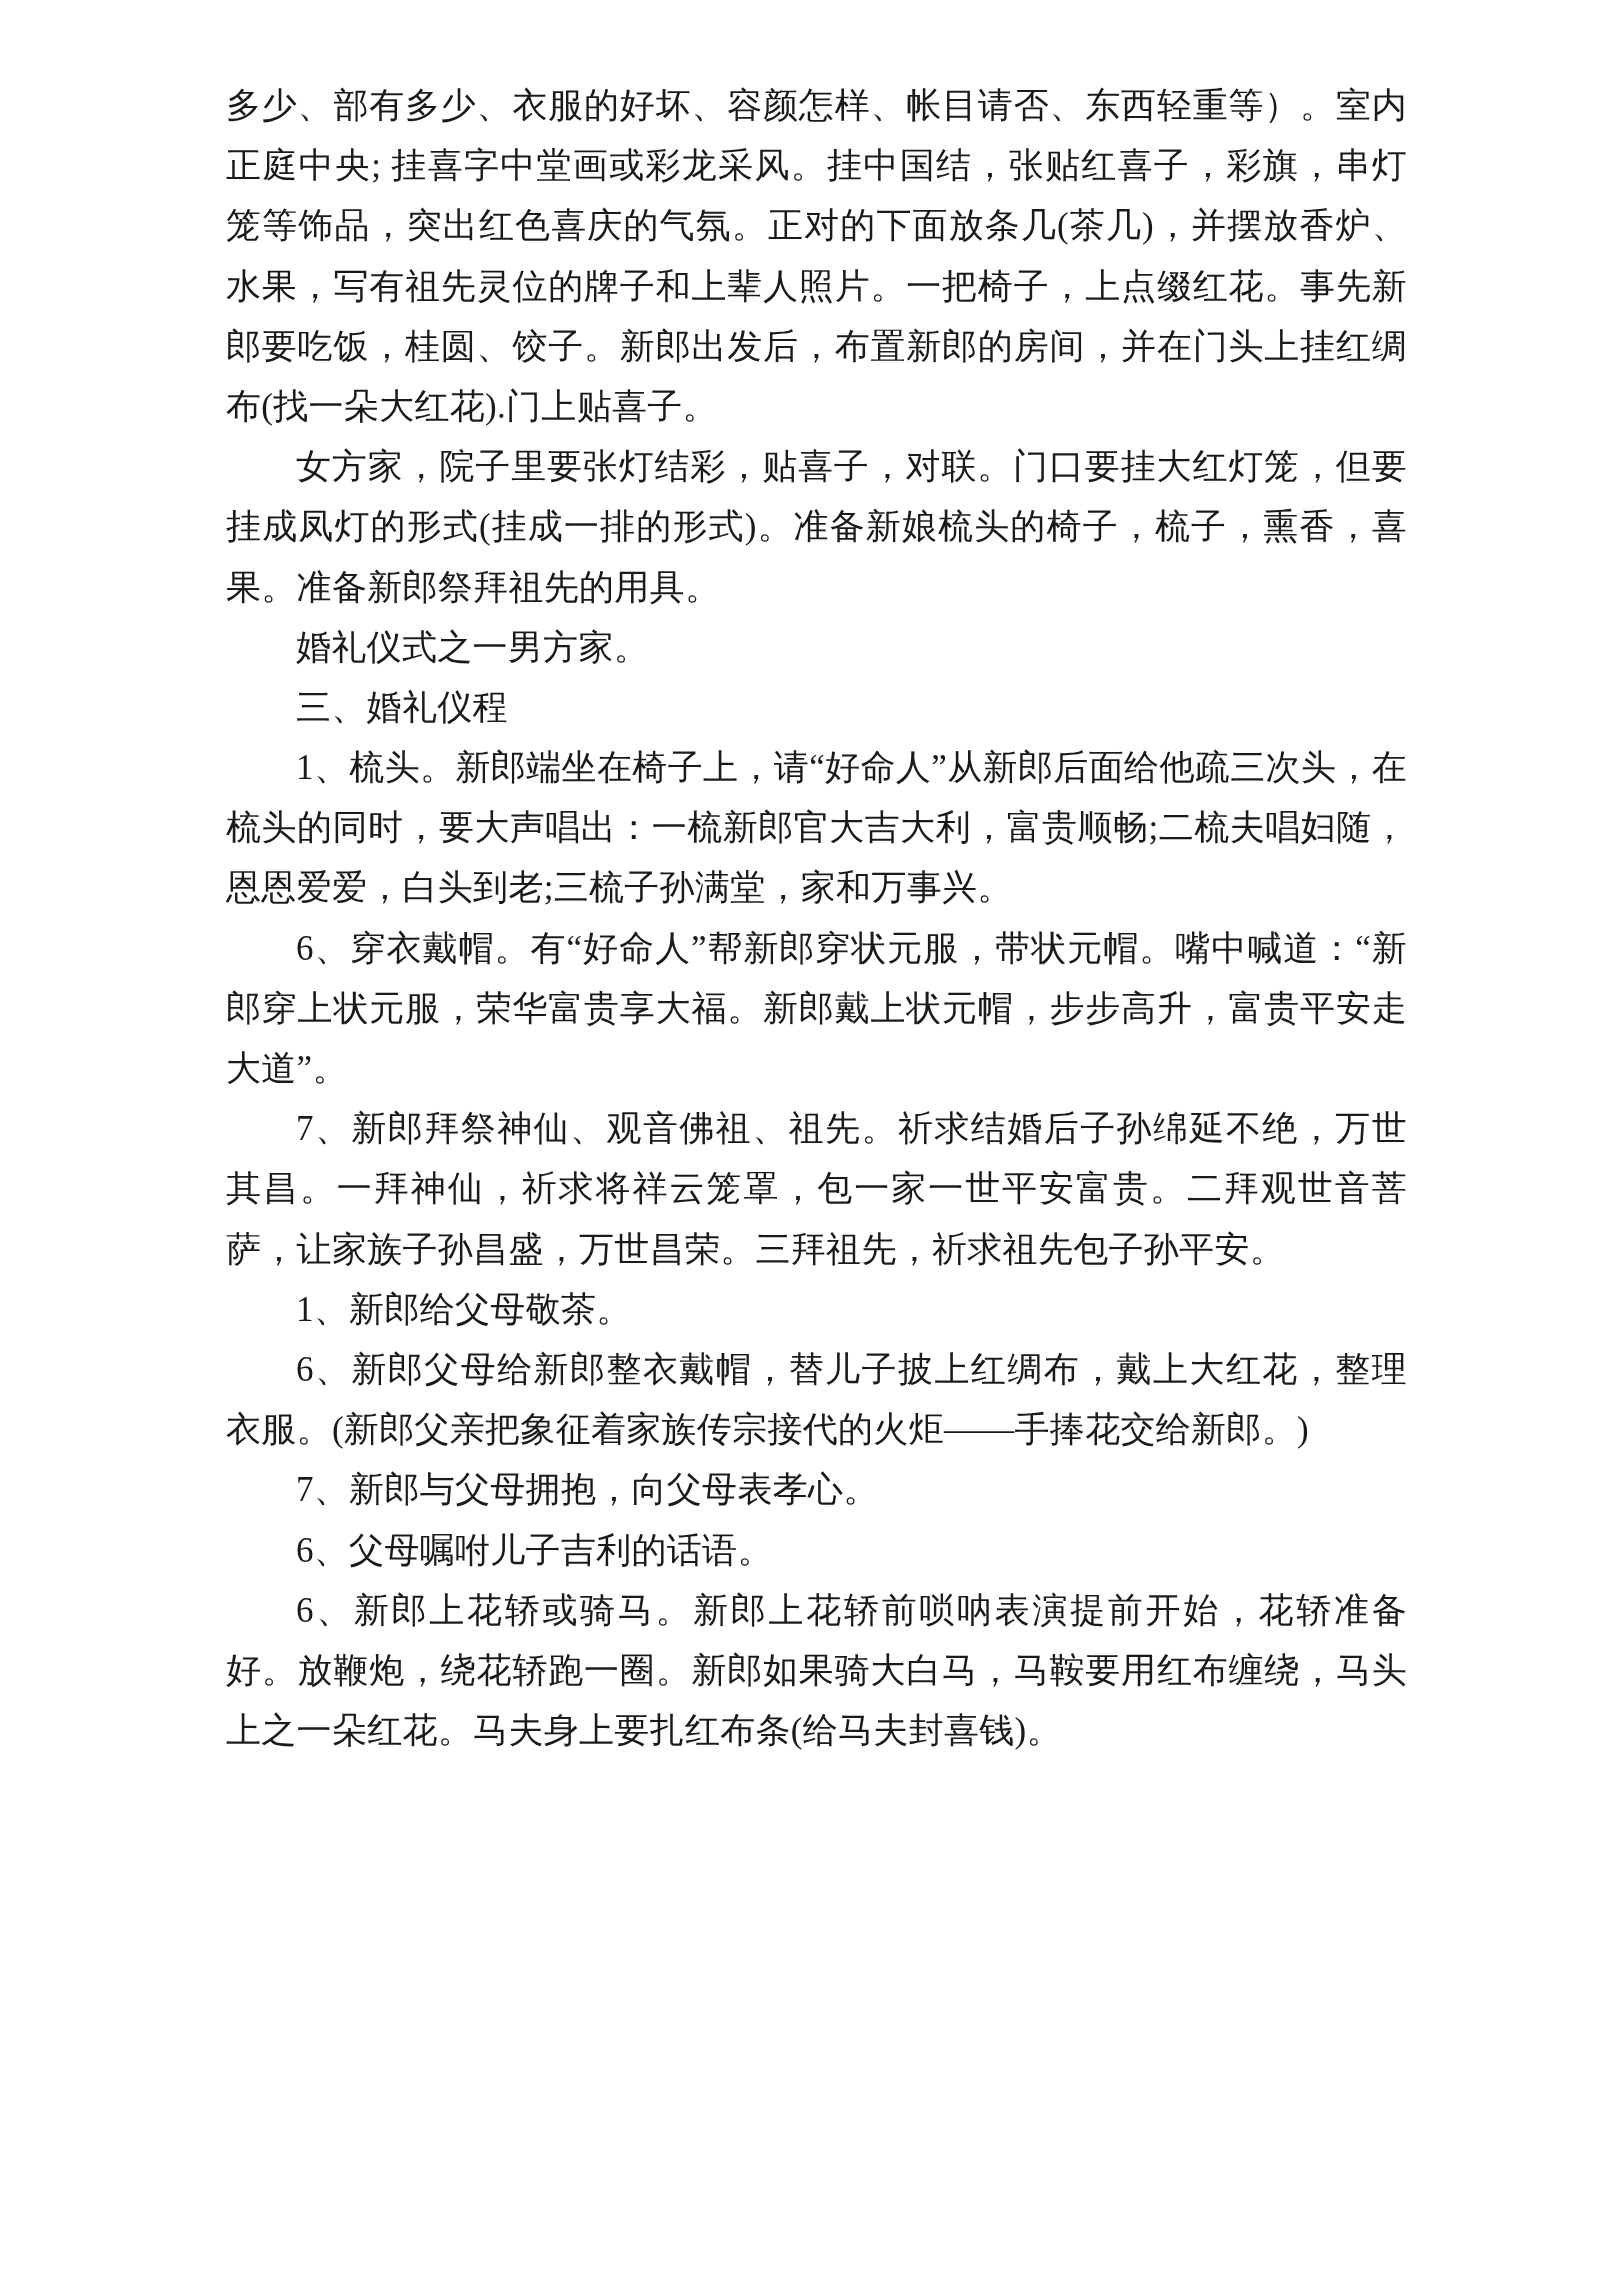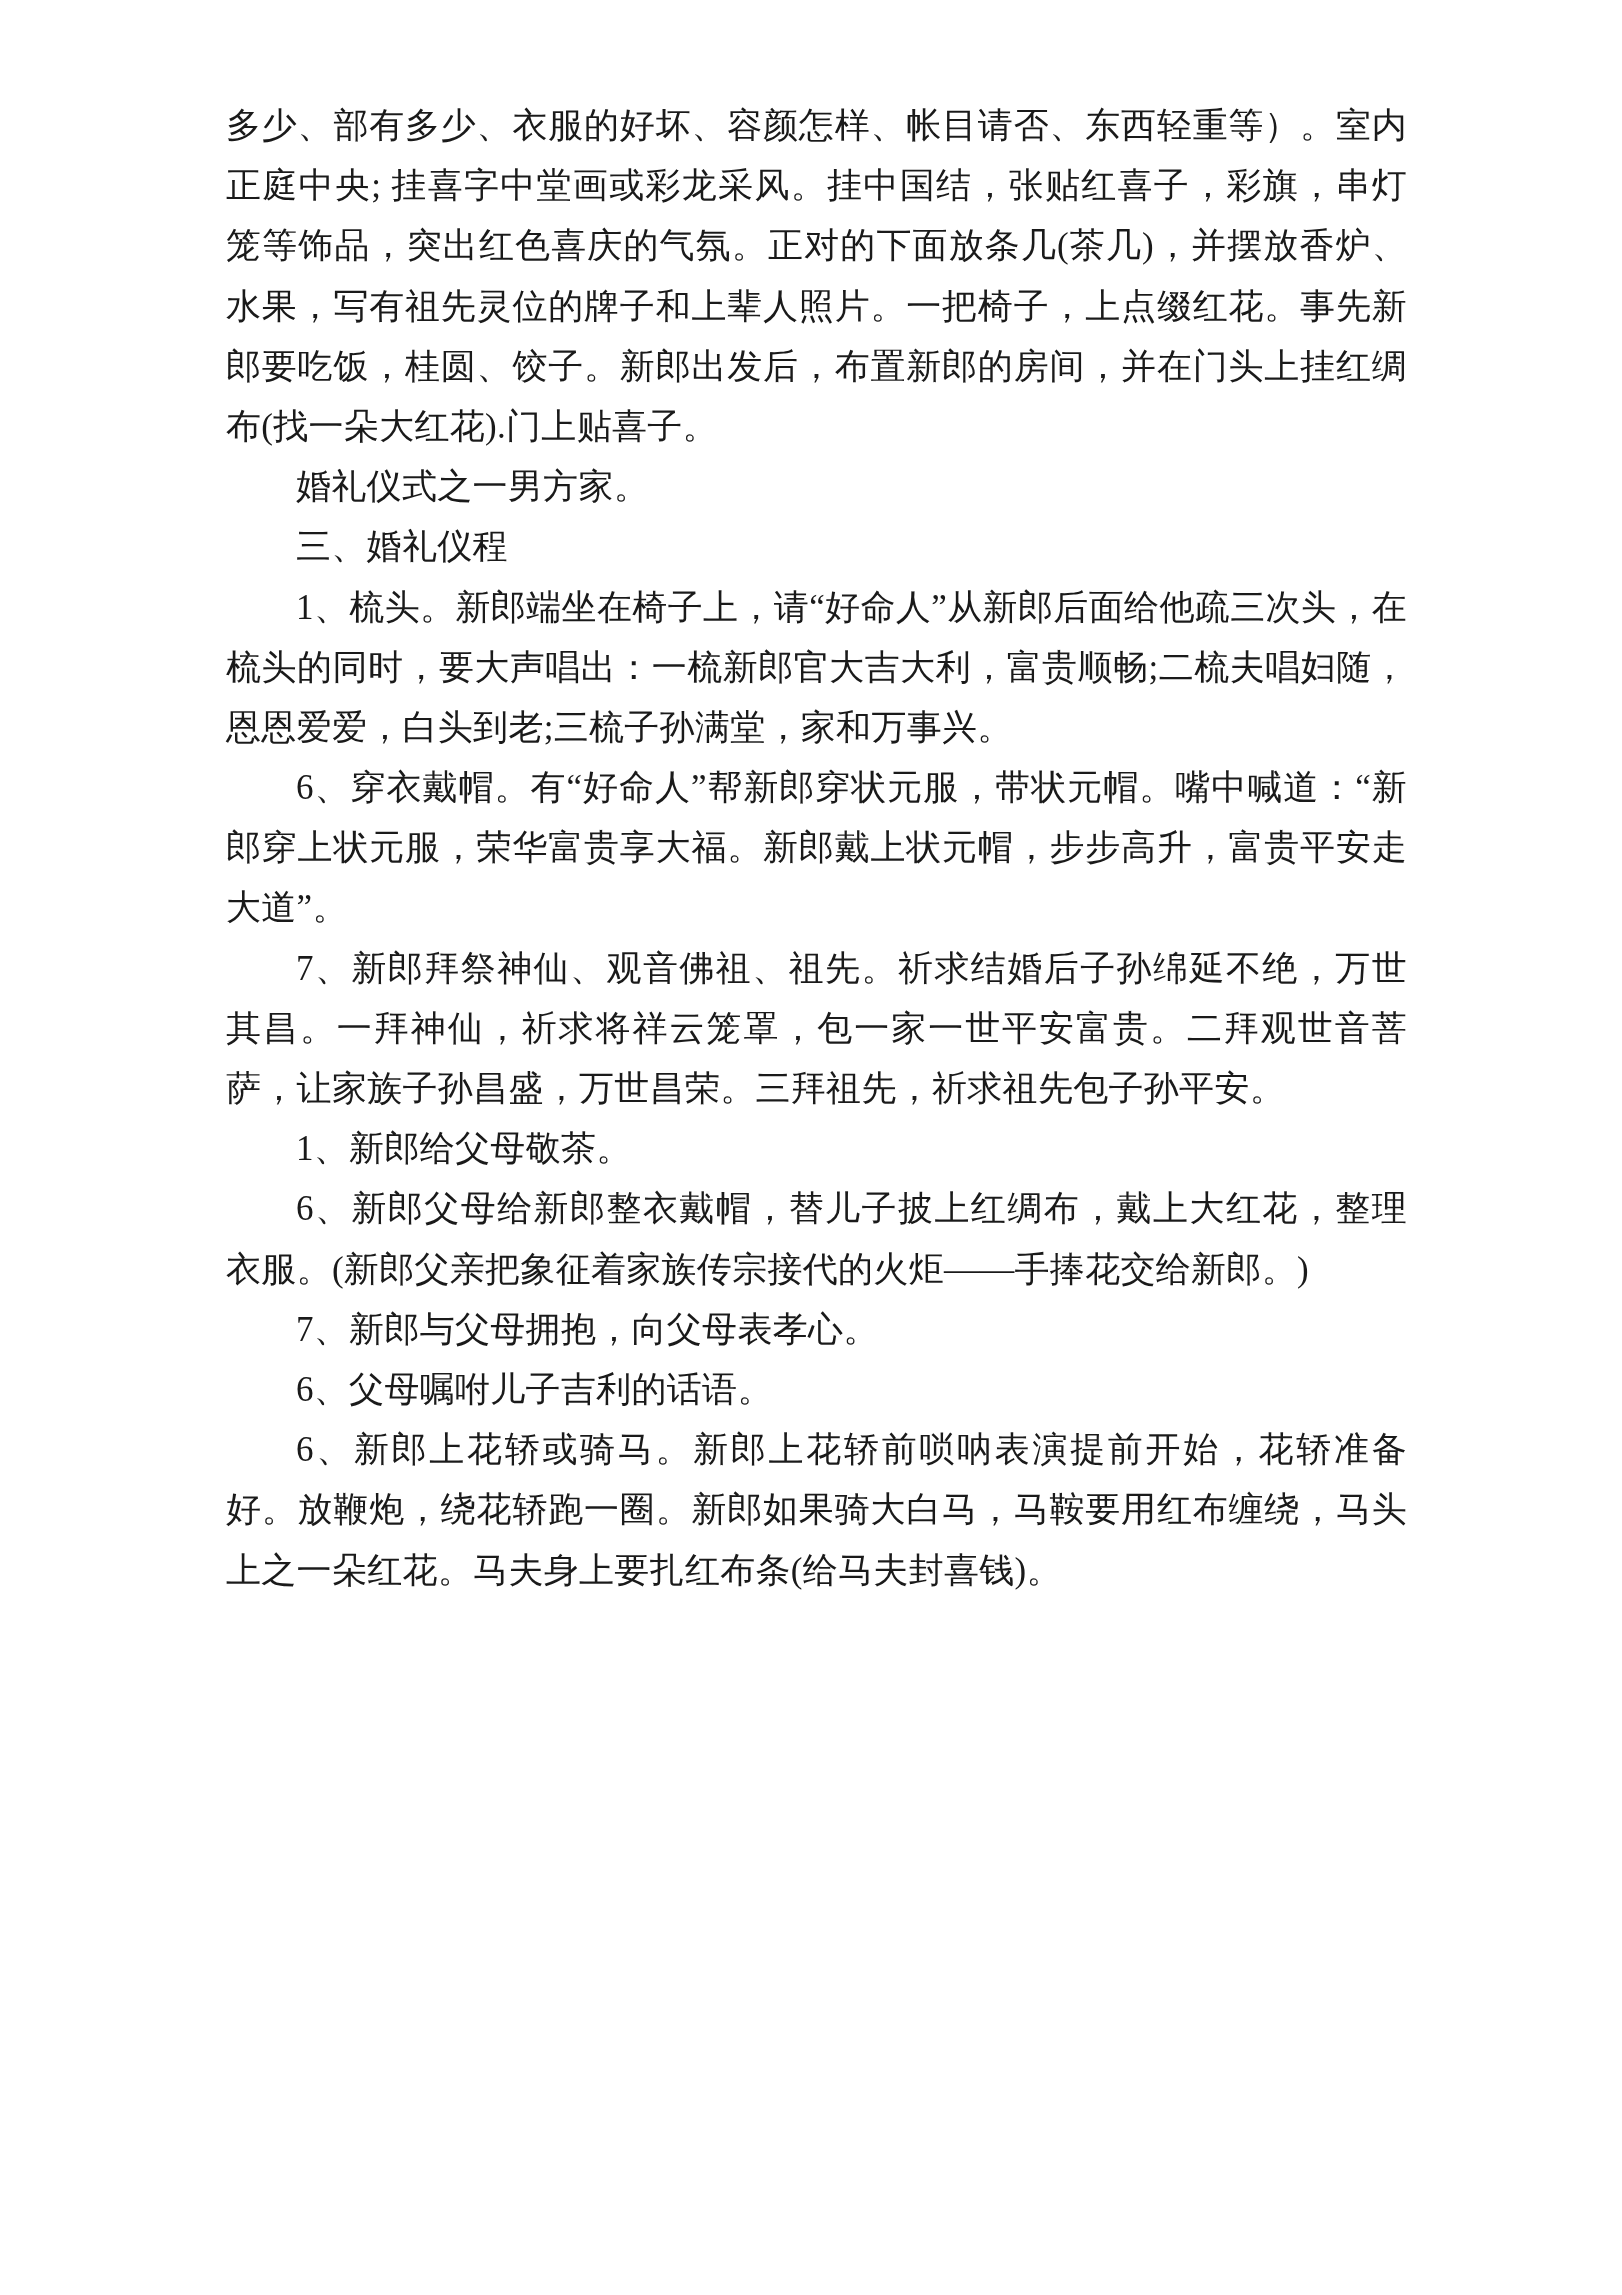--- a/index.html
+++ b/index.html
@@ -12,21 +12,21 @@
     height: 2295px;
     font-family: "Liberation Serif", "DejaVu Serif", serif;
     color: #1a1a1a;
     position: relative;
     overflow: hidden;
   }
   .page {
     box-sizing: border-box;
     width: 1623px;
     height: 2295px;
-    padding: 96px 216px 170px 226px;
+    padding: 76px 216px 170px 226px;
     background: #ffffff;
     border-radius: 20px;
   }
   .doc-body {
     font-size: 35px;
     line-height: 1.72;
     text-align: justify;
     text-justify: inter-ideograph;
     letter-spacing: 0.3px;
   }
@@ -40,20 +40,21 @@
   p.flush {
     text-indent: 0;
   }
 </style>
 </head>
 <body>
 
 <div class="page">
   <div class="doc-body">
     <p class="flush">多少、部有多少、衣服的好坏、容颜怎样、帐目请否、东西轻重等）。室内正庭中央; 挂喜字中堂画或彩龙采风。挂中国结，张贴红喜子，彩旗，串灯笼等饰品，突出红色喜庆的气氛。正对的下面放条几(茶几)，并摆放香炉、水果，写有祖先灵位的牌子和上辈人照片。一把椅子，上点缀红花。事先新郎要吃饭，桂圆、饺子。新郎出发后，布置新郎的房间，并在门头上挂红绸布(找一朵大红花).门上贴喜子。</p>
+    <p class="indent">女方家，院子里要张灯结彩，贴喜子，对联。门口要挂大红灯笼，但要挂成凤灯的形式(挂成一排的形式)。准备新娘梳头的椅子，梳子，熏香，喜果。准备新郎祭拜祖先的用具。</p>
     <p class="indent">婚礼仪式之一男方家。</p>
     <p class="indent">三、婚礼仪程</p>
     <p class="indent">1、梳头。新郎端坐在椅子上，请“好命人”从新郎后面给他疏三次头，在梳头的同时，要大声唱出：一梳新郎官大吉大利，富贵顺畅;二梳夫唱妇随，恩恩爱爱，白头到老;三梳子孙满堂，家和万事兴。</p>
     <p class="indent">6、穿衣戴帽。有“好命人”帮新郎穿状元服，带状元帽。嘴中喊道：“新郎穿上状元服，荣华富贵享大福。新郎戴上状元帽，步步高升，富贵平安走大道”。</p>
     <p class="indent">7、新郎拜祭神仙、观音佛祖、祖先。祈求结婚后子孙绵延不绝，万世其昌。一拜神仙，祈求将祥云笼罩，包一家一世平安富贵。二拜观世音菩萨，让家族子孙昌盛，万世昌荣。三拜祖先，祈求祖先包子孙平安。</p>
     <p class="indent">1、新郎给父母敬茶。</p>
     <p class="indent">6、新郎父母给新郎整衣戴帽，替儿子披上红绸布，戴上大红花，整理衣服。(新郎父亲把象征着家族传宗接代的火炬——手捧花交给新郎。)</p>
     <p class="indent">7、新郎与父母拥抱，向父母表孝心。</p>
     <p class="indent">6、父母嘱咐儿子吉利的话语。</p>
     <p class="indent">6、新郎上花轿或骑马。新郎上花轿前唢呐表演提前开始，花轿准备好。放鞭炮，绕花轿跑一圈。新郎如果骑大白马，马鞍要用红布缠绕，马头上之一朵红花。马夫身上要扎红布条(给马夫封喜钱)。</p>

